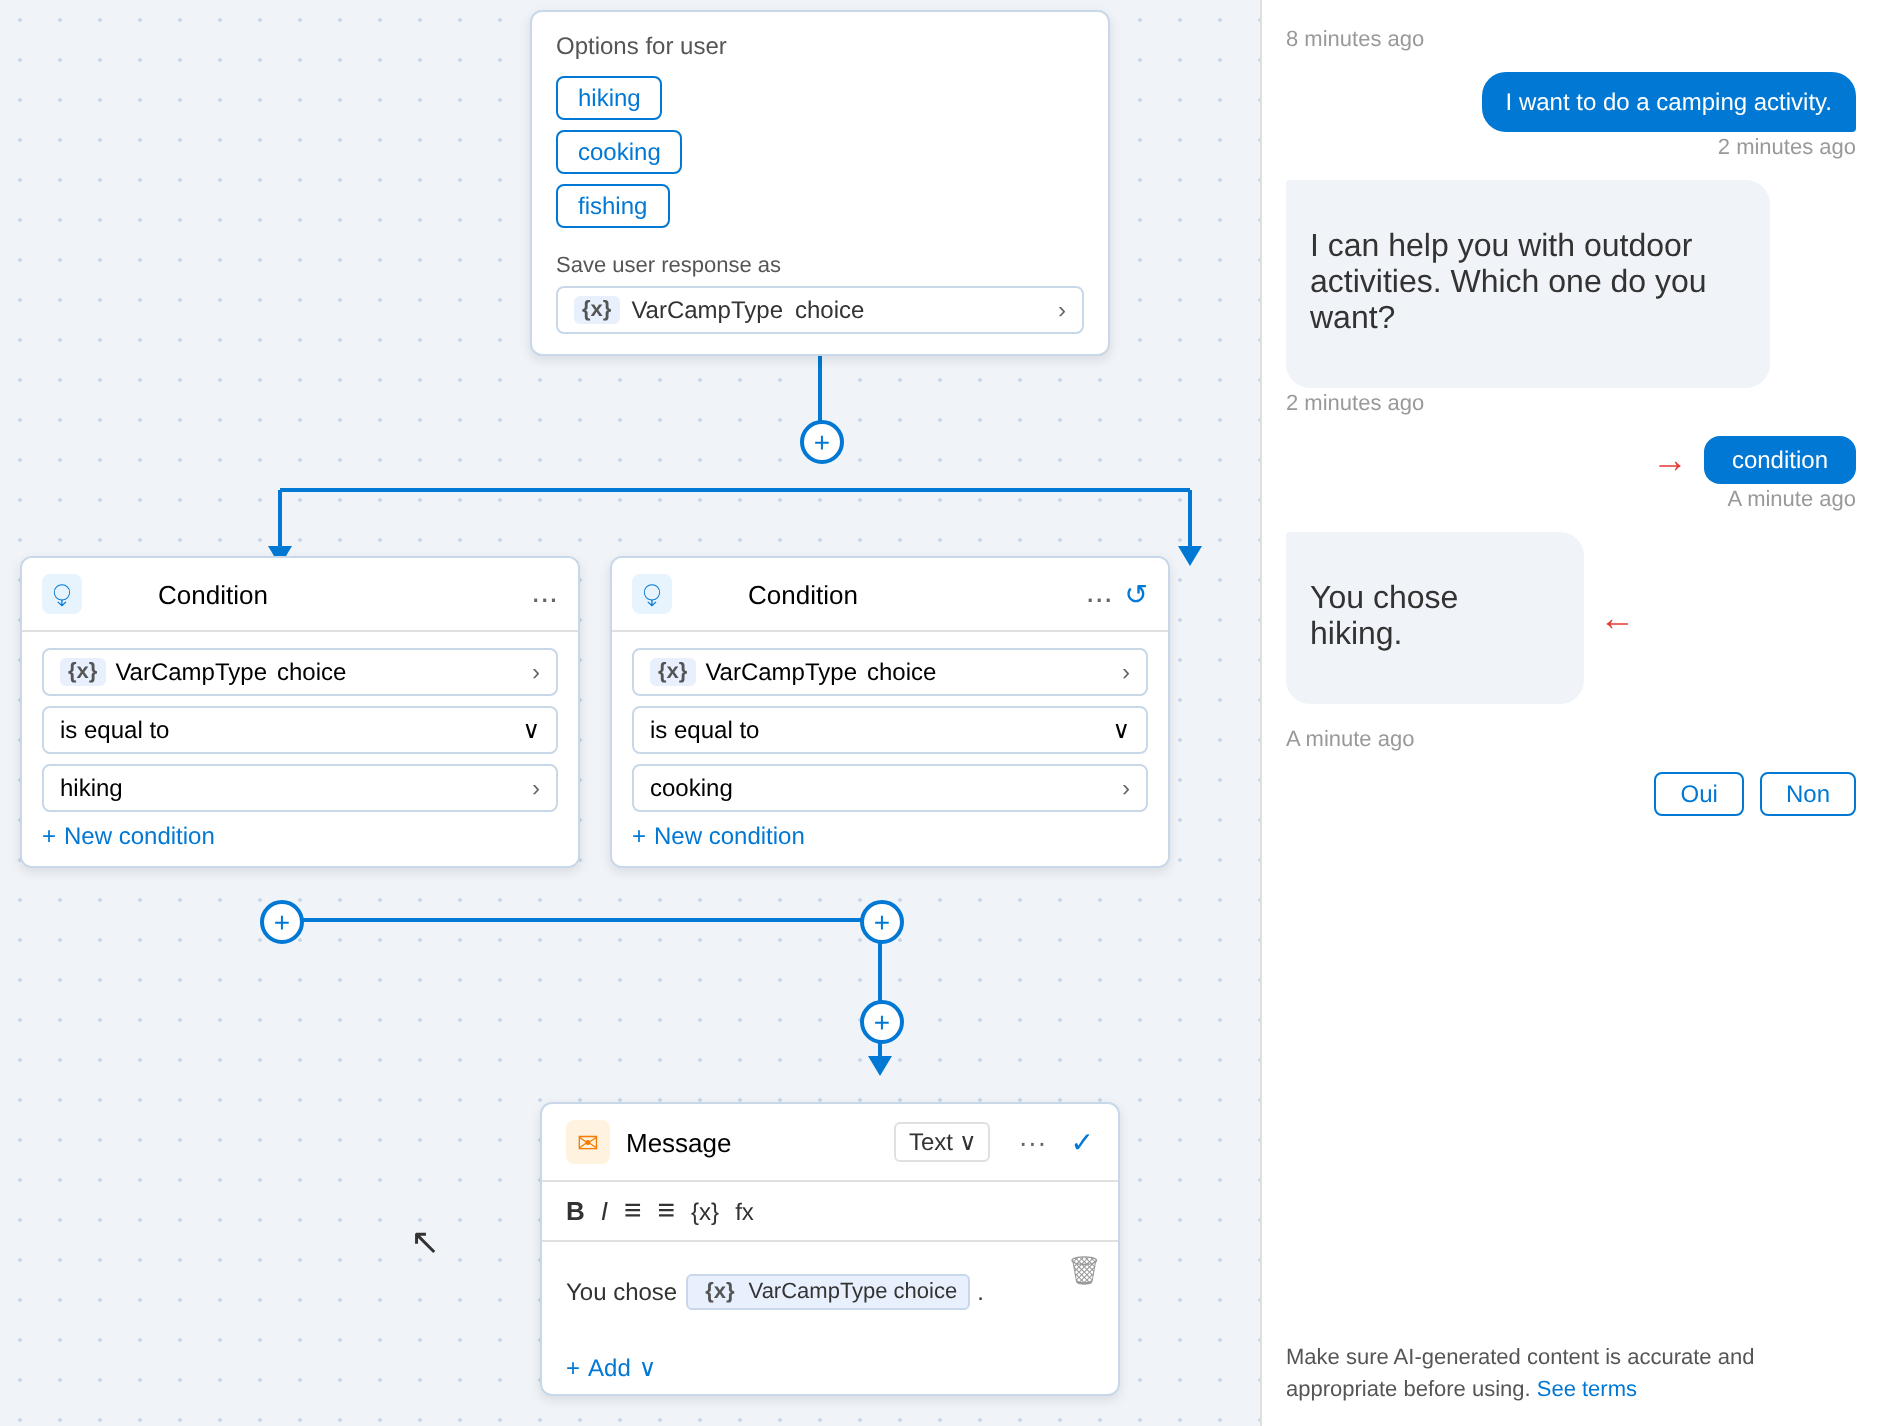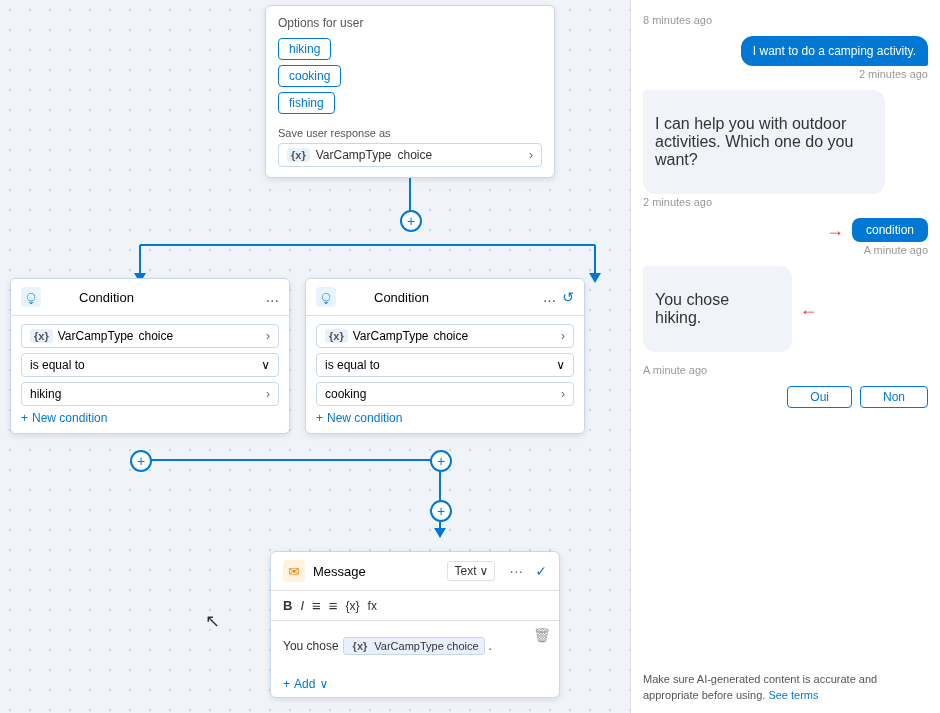--- a/index.html
+++ b/index.html
@@ -398,21 +398,21 @@
     .yesno-row {
       display: flex;
       gap: 8px;
       align-self: flex-end;
     }
     .yesno-btn {
       border: 1px solid #0078d4;
       color: #0078d4;
       background: #fff;
       border-radius: 4px;
-      padding: 3px 22px;
+      padding: 3px 12px;
       font-size: 12px;
       cursor: pointer;
     }
 
     
     .canvas-svg {
       position: absolute;
       top: 0; left: 0;
       width: 100%;
       height: 100%;

